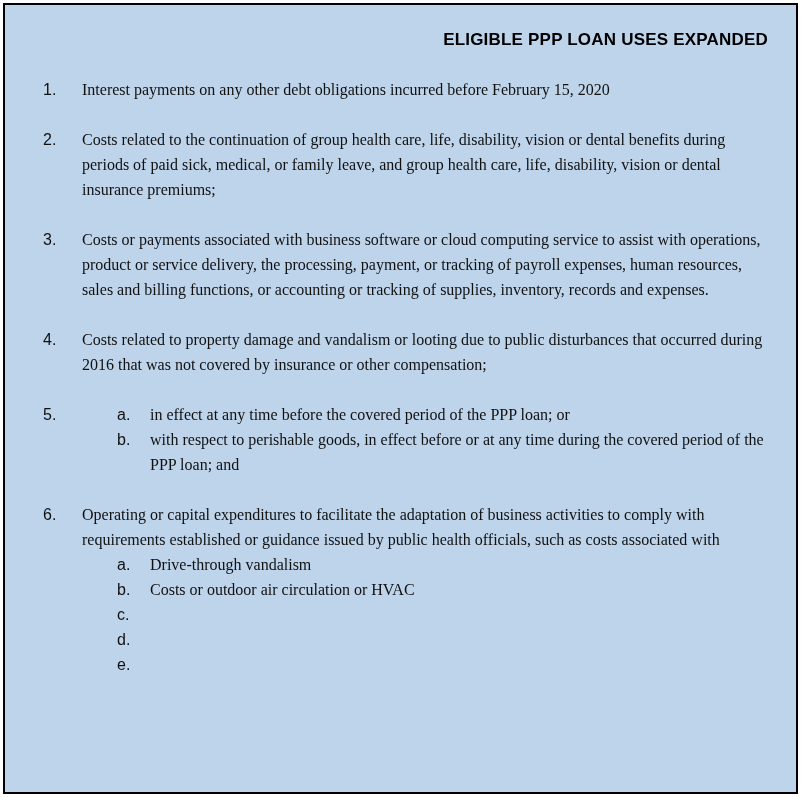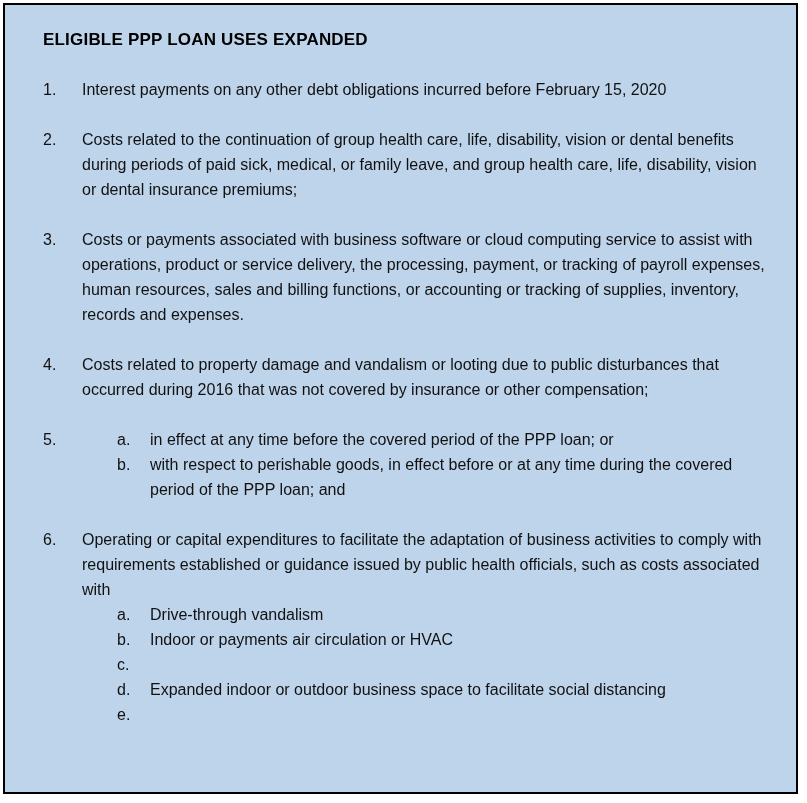--- a/index.html
+++ b/index.html
@@ -19,21 +19,21 @@
     border: 2px solid #000000;
     background: #BED4EB;
     box-sizing: border-box;
     padding: 22px 28px 16px 38px;
     color: #111111;
     font-size: 16px;
     line-height: 25px;
     overflow: hidden;
   }
   .doc-title {
-    text-align: left;
+    text-align: right;
     font-weight: bold;
     font-size: 17px;
     letter-spacing: 0.2px;
     color: #000000;
     margin: 0 0 25px 0;
     line-height: 25px;
   }
   .list {
     margin: 0;
     padding: 0;
@@ -42,21 +42,21 @@
     display: flex;
     align-items: flex-start;
     margin-bottom: 25px;
   }
   .item:last-child { margin-bottom: 0; }
   .marker {
     flex: 0 0 39px;
     box-sizing: border-box;
   }
   .body { flex: 1 1 auto; min-width: 0; }
-  .txt { white-space: normal; }
+  .txt { white-space: normal; font-family: Liberation Serif, serif; }
   .sublist { margin-left: 35px; }
   .sublist .item { margin-bottom: 0; }
   .sublist .marker { flex: 0 0 33px; }
 </style>
 </head>
 <body>
 
 <div class="sheet" style="background: rgb(190, 212, 235); border-color: rgb(0, 0, 0); color: rgb(17, 17, 17);">
   <div class="doc-title">ELIGIBLE PPP LOAN USES EXPANDED</div>
   <div class="list">
@@ -103,28 +103,27 @@
         <span class="marker">6.</span>
         <div class="body">
           <div class="txt">Operating or capital expenditures to facilitate the adaptation of business activities to comply with requirements established or guidance issued by public health officials, such as costs associated with</div>
           <div class="sublist">
             <div class="item">
               <span class="marker">a.</span>
               <div class="txt">Drive-through vandalism</div>
             </div>
             <div class="item">
               <span class="marker">b.</span>
-              <div class="txt">Indoor or payments air circulation or HVAC</div>
+              <div class="txt">Costs or outdoor air circulation or HVAC</div>
             </div>
             <div class="item">
               <span class="marker">c.</span>
             </div>
             <div class="item">
               <span class="marker">d.</span>
-              <div class="txt">Expanded indoor or outdoor business space to facilitate social distancing</div>
             </div>
             <div class="item">
               <span class="marker">e.</span>
             </div>
           </div>
         </div>
       </div>
     </div>
 </div>
 

